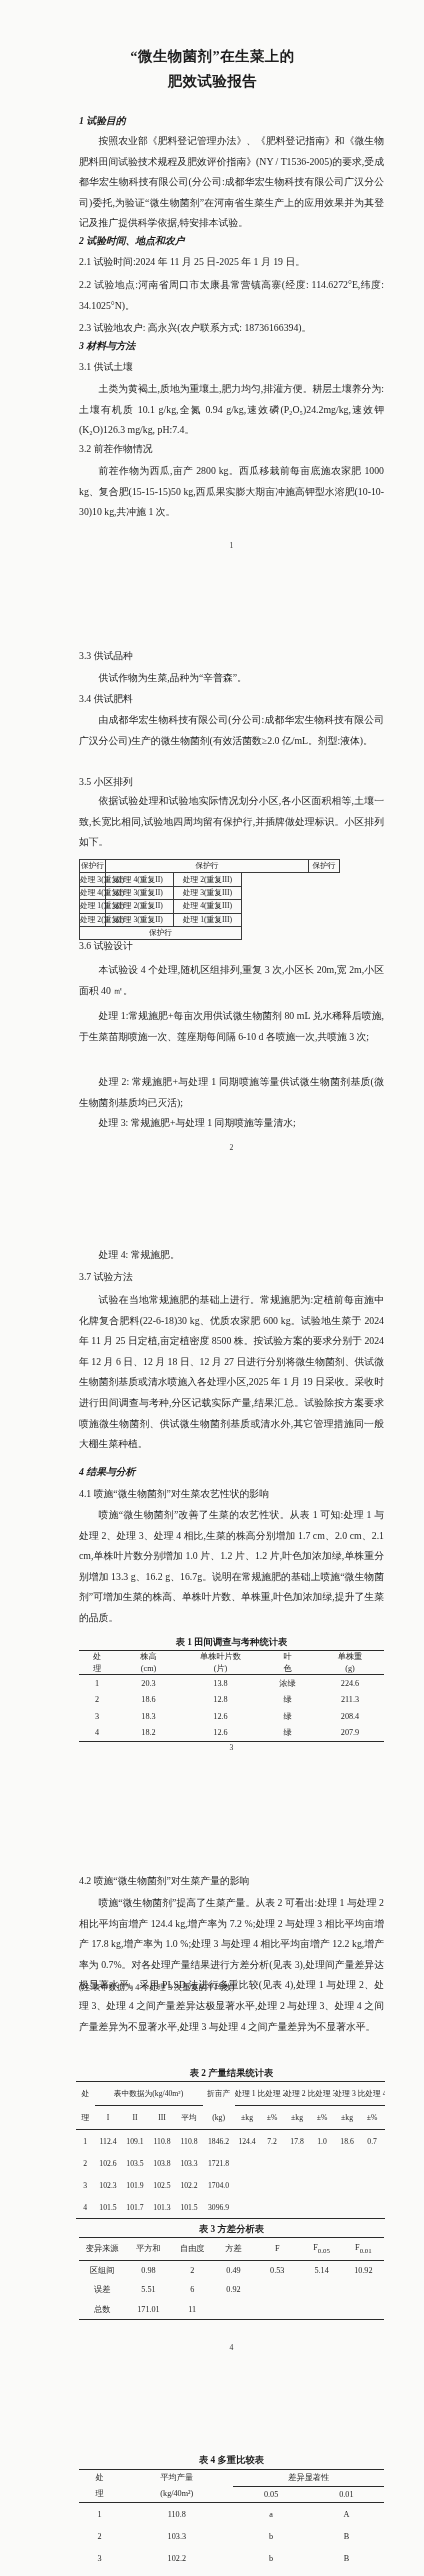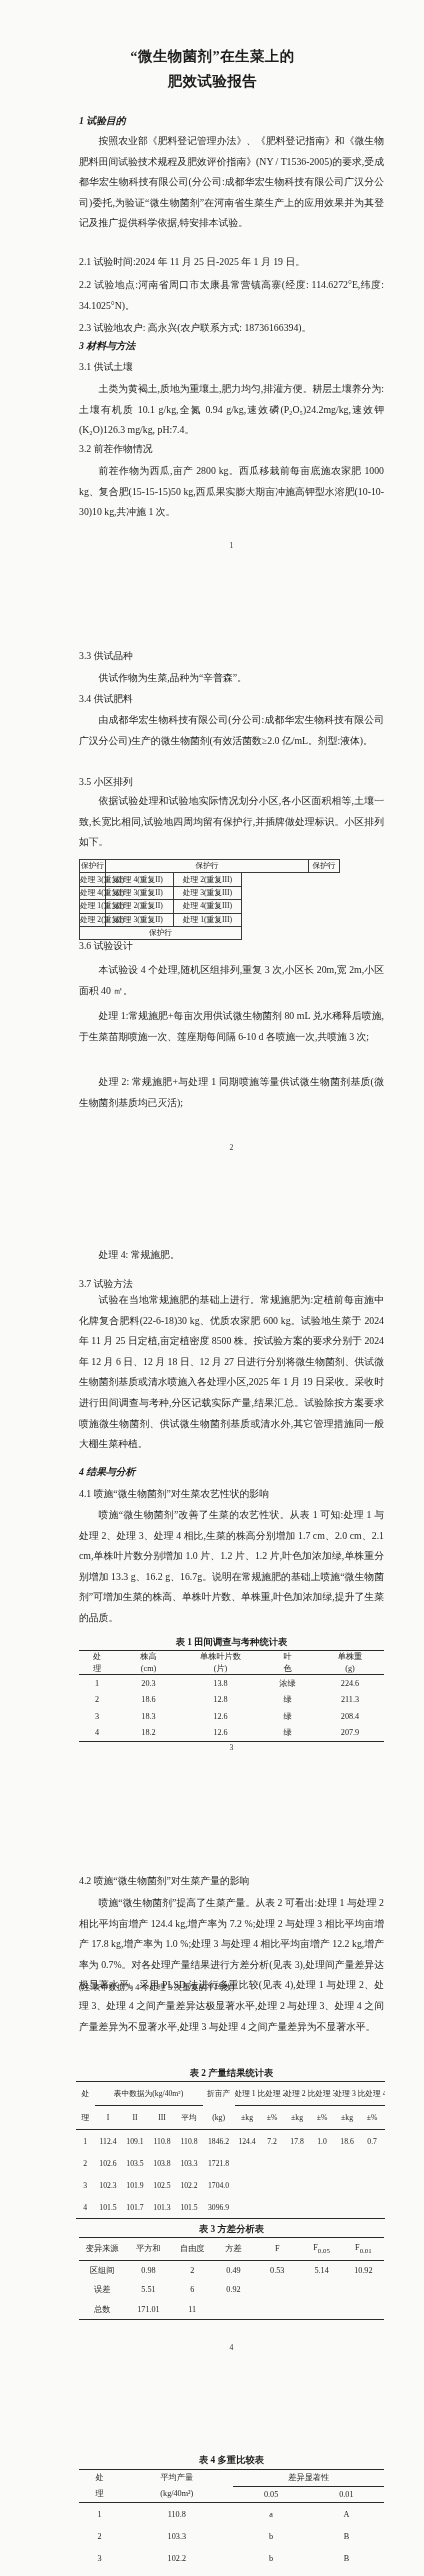--- a/index.html
+++ b/index.html
@@ -44,20 +44,21 @@
 </head>
 <body>
 
 <div id="canvas">
 
   <div class="title" style="top:69px;">肥效试验报告</div>
   <div class="title" style="top:44px;">“微生物菌剂”在生菜上的</div>
 
   <div class="blk h" style="top:111px;">1 试验目的</div>
   <div class="blk ind" style="top:131px;">按照农业部《肥料登记管理办法》、《肥料登记指南》和《微生物肥料田间试验技术规程及肥效评价指南》(NY / T1536-2005)的要求,受成都华宏生物科技有限公司(分公司:成都华宏生物科技有限公司广汉分公司)委托,为验证“微生物菌剂”在河南省生菜生产上的应用效果并为其登记及推广提供科学依据,特安排本试验。</div>
+  <div class="blk h" style="top:231px;">2 试验时间、地点和农户</div>
   <div class="blk" style="top:252px;">2.1 试验时间:2024 年 11 月 25 日-2025 年 1 月 19 日。</div>
   <div class="blk" style="top:275px;">2.2 试验地点:河南省周口市太康县常营镇高寨(经度: 114.6272°E,纬度: 34.1025°N)。</div>
   <div class="blk" style="top:318px;">2.3 试验地农户: 高永兴(农户联系方式: 18736166394)。</div>
   <div class="blk h" style="top:336px;">3 材料与方法</div>
   <div class="blk" style="top:357px;">3.1 供试土壤</div>
   <div class="blk ind" style="top:379px;">土类为黄褐土,质地为重壤土,肥力均匀,排灌方便。耕层土壤养分为:土壤有机质 10.1 g/kg,全氮 0.94 g/kg,速效磷(P₂O₅)24.2mg/kg,速效钾(K₂O)126.3 mg/kg, pH:7.4。</div>
   <div class="blk" style="top:439px;">3.2 前茬作物情况</div>
   <div class="blk ind" style="top:461px;">前茬作物为西瓜,亩产 2800 kg。西瓜移栽前每亩底施农家肥 1000 kg、复合肥(15-15-15)50 kg,西瓜果实膨大期亩冲施高钾型水溶肥(10-10-30)10 kg,共冲施 1 次。</div>
   <div class="pageno" style="top:541px;">1</div>
 
@@ -109,24 +110,25 @@
         <tr>
       <td colspan="3">保护行</td>
     </tr>
   </tbody>
     </table>
 
   <div class="blk" style="top:936px;">3.6 试验设计</div>
   <div class="blk ind" style="top:960px;">本试验设 4 个处理,随机区组排列,重复 3 次,小区长 20m,宽 2m,小区面积 40 ㎡。</div>
   <div class="blk ind" style="top:1006px;">处理 1:常规施肥+每亩次用供试微生物菌剂 80 mL 兑水稀释后喷施,于生菜苗期喷施一次、莲座期每间隔 6-10 d 各喷施一次,共喷施 3 次;</div>
   <div class="blk ind" style="top:1072px;">处理 2: 常规施肥+与处理 1 同期喷施等量供试微生物菌剂基质(微生物菌剂基质均已灭活);</div>
+  <div class="blk ind" style="top:1113px;">处理 3: 常规施肥+与处理 1 同期喷施等量清水;</div>
   <div class="pageno" style="top:1143px;">2</div>
 
   <div class="blk ind" style="top:1245px;">处理 4: 常规施肥。</div>
-  <div class="blk" style="top:1267px;margin-top:7px;">3.7 试验方法</div>
+  <div class="blk" style="top:1267px;">3.7 试验方法</div>
   <div class="blk ind" style="top:1290px;">试验在当地常规施肥的基础上进行。常规施肥为:定植前每亩施中化牌复合肥料(22-6-18)30 kg、优质农家肥 600 kg。试验地生菜于 2024 年 11 月 25 日定植,亩定植密度 8500 株。按试验方案的要求分别于 2024 年 12 月 6 日、12 月 18 日、12 月 27 日进行分别将微生物菌剂、供试微生物菌剂基质或清水喷施入各处理小区,2025 年 1 月 19 日采收。采收时进行田间调查与考种,分区记载实际产量,结果汇总。试验除按方案要求喷施微生物菌剂、供试微生物菌剂基质或清水外,其它管理措施同一般大棚生菜种植。</div>
   <div class="blk h" style="top:1462px;">4 结果与分析</div>
   <div class="blk" style="top:1484px;">4.1 喷施“微生物菌剂”对生菜农艺性状的影响</div>
   <div class="blk ind" style="top:1505px;">喷施“微生物菌剂”改善了生菜的农艺性状。从表 1 可知:处理 1 与处理 2、处理 3、处理 4 相比,生菜的株高分别增加 1.7 cm、2.0 cm、2.1 cm,单株叶片数分别增加 1.0 片、1.2 片、1.2 片,叶色加浓加绿,单株重分别增加 13.3 g、16.2 g、16.7g。说明在常规施肥的基础上喷施“微生物菌剂”可增加生菜的株高、单株叶片数、单株重,叶色加浓加绿,提升了生菜的品质。</div>
 
   <div class="tbl-title" style="top:1636px;">表 1    田间调查与考种统计表</div>
   <table id="t1" class="bt">
     <colgroup>
         <col style="width:36px">
         <col style="width:67px">

